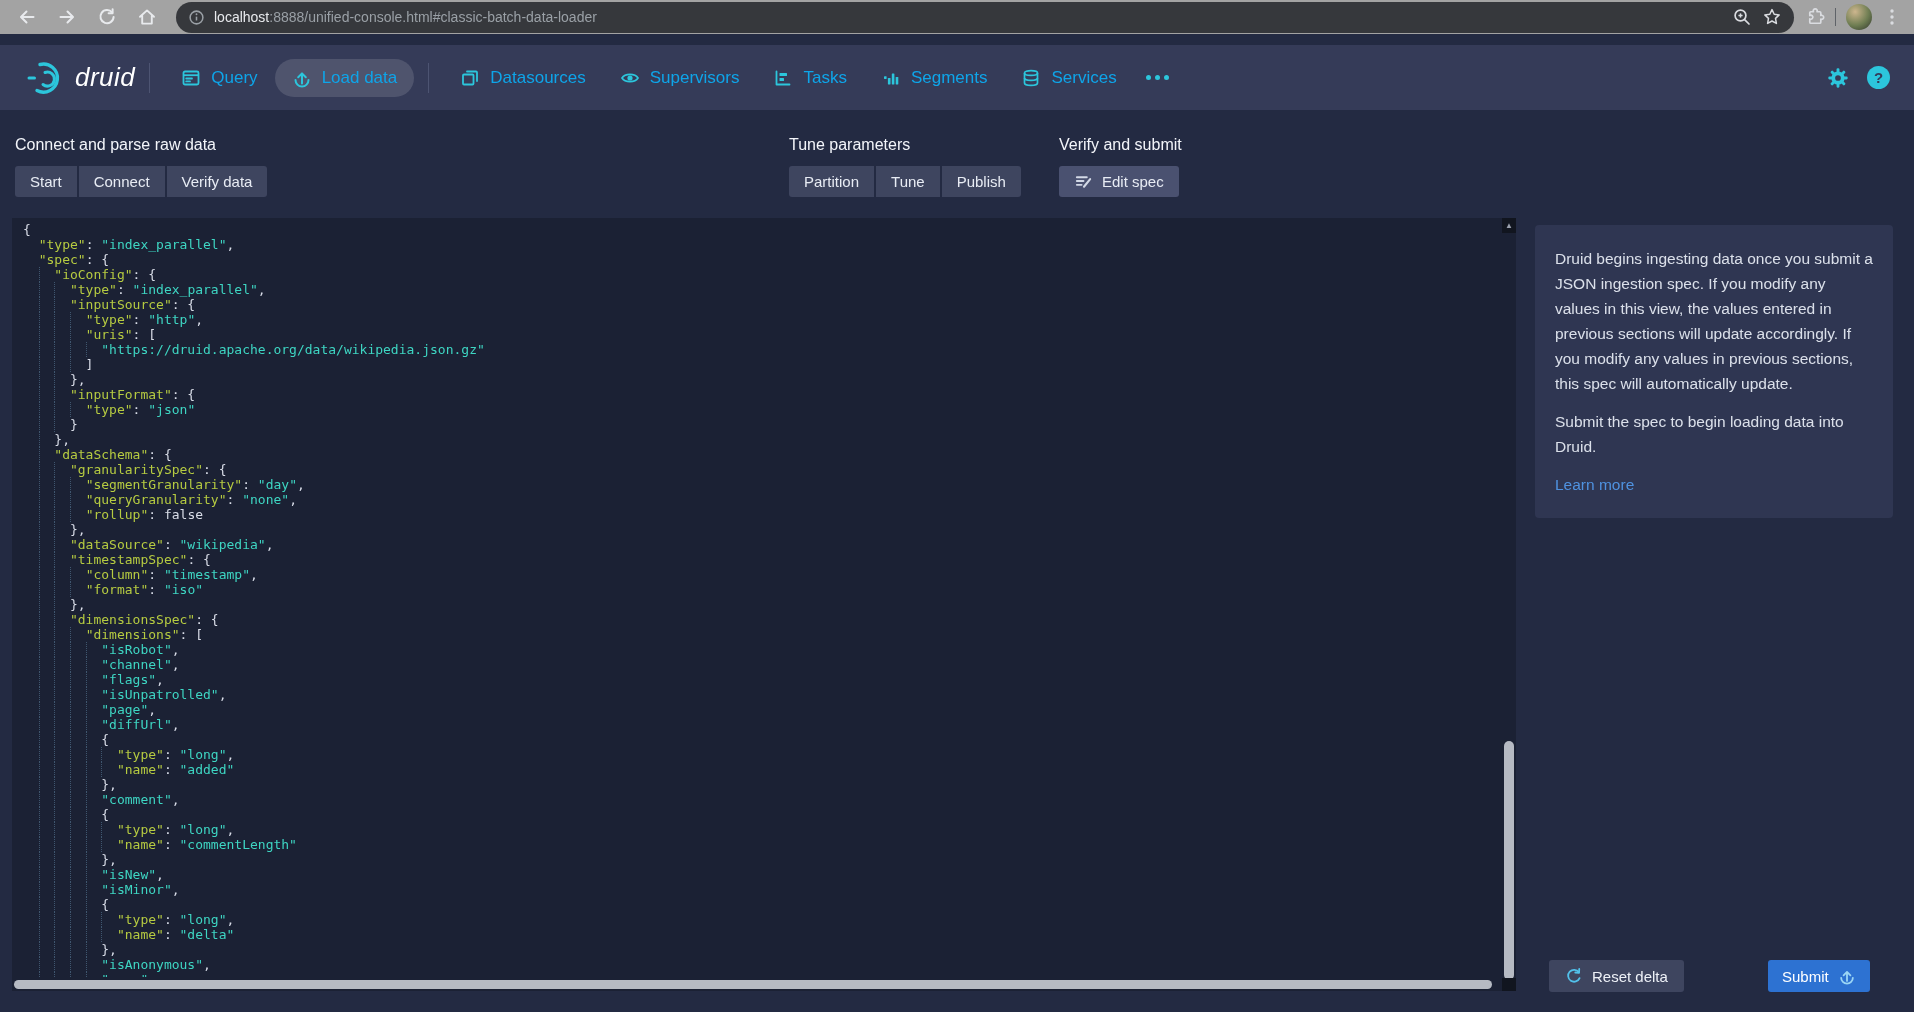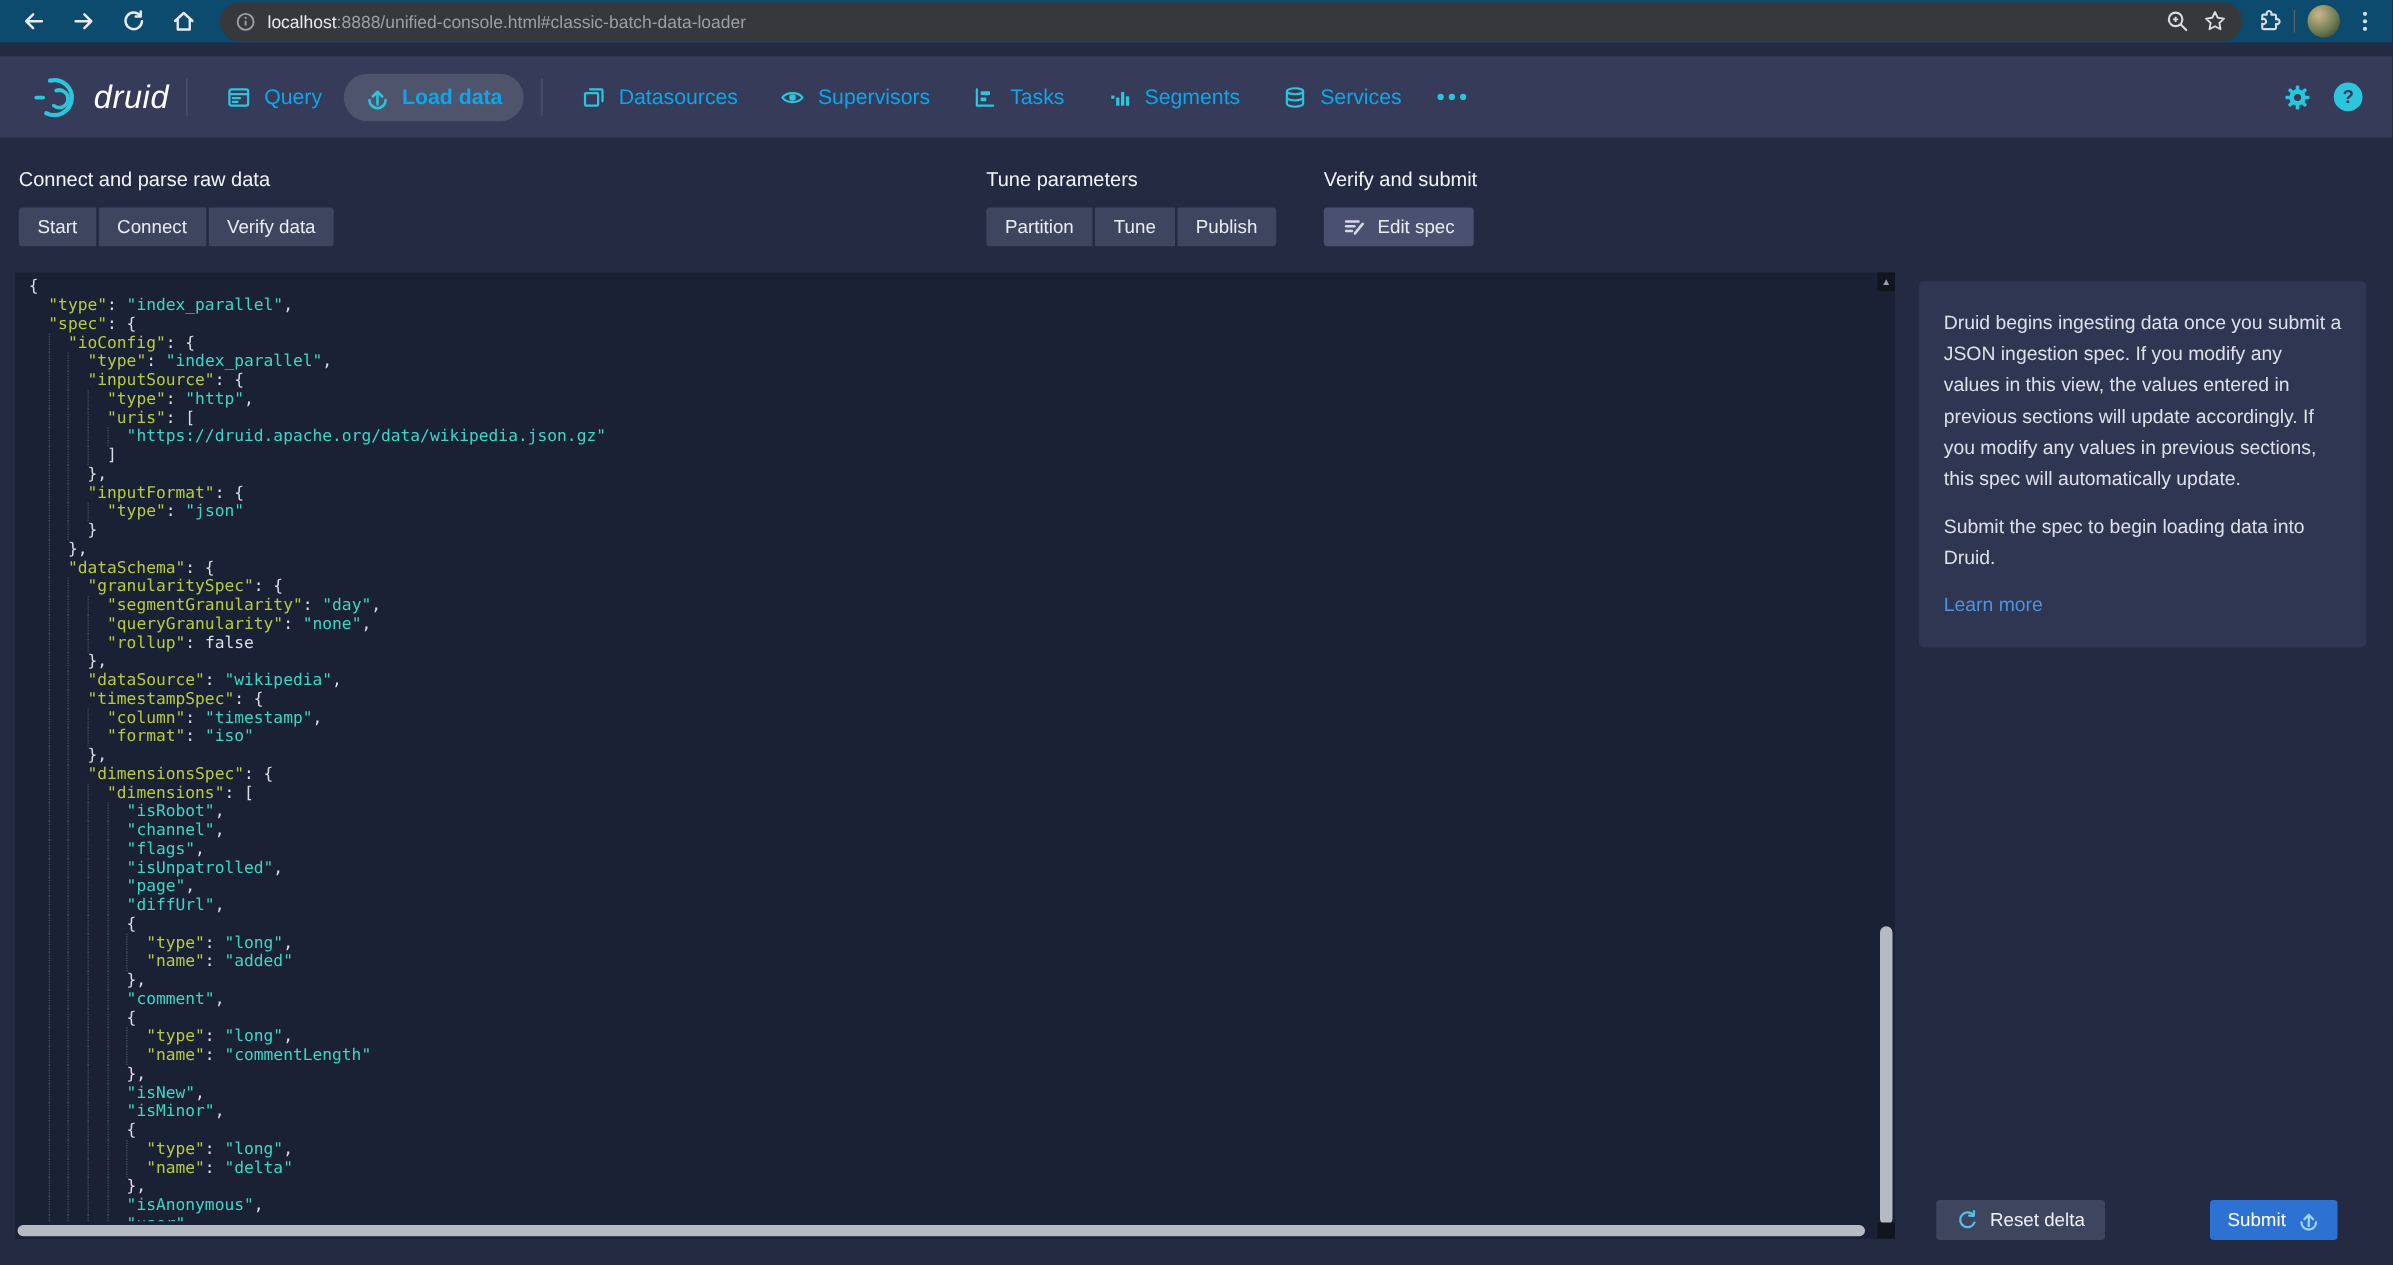--- a/index.html
+++ b/index.html
@@ -2,21 +2,21 @@
 <html><head>
 <meta charset="utf-8">
 <style>
   * { margin:0; padding:0; box-sizing:border-box; }
   html,body { width:1914px; height:1012px; background:#232a42; overflow:hidden;
     font-family:"Liberation Sans","DejaVu Sans",sans-serif; }
   .app { position:relative; width:1914px; height:1012px; }
 
   
   .chrome { position:absolute; top:0; left:0; width:100%; height:34px;
-    background:#0c4a6e; display:flex; align-items:center; padding:0 10px;justify-content:space-between; }
+    background:#a3a3a3; display:flex; align-items:center; padding:0 10px;justify-content:space-between; }
   .chrome-btn { width:34px; height:34px; display:flex; align-items:center; justify-content:center;
     border-radius:50%; flex:0 0 auto; margin-right:6px; }
   .omnibox { flex:1 1 auto; height:31px; background:#36383c; border-radius:16px;
     display:flex; align-items:center; padding:0 12px; margin:0 10px 0 6px; min-width:0; }
   .omnibox .url { font-size:14px; white-space:nowrap; overflow:hidden; flex:1 1 auto; margin-left:9px; }
   .url-host { color:#e8eaed; }
   .url-rest { color:#9aa0a6; }
   .omni-right { display:flex; align-items:center; gap:10px; flex:0 0 auto; }
   .chrome-right { display:flex; align-items:center; gap:10px; flex:0 0 auto; margin-right:2px; }
   .chrome-sep { width:1px; height:18px; background:#5f6368; }
@@ -24,21 +24,21 @@
     background:radial-gradient(circle at 35% 30%, #cdb68e, #6e7d52 55%, #3c4433 90%); }
 
   
   .nav { position:absolute; top:45px; left:0; width:100%; height:65px;
     background:#353b58; display:flex; align-items:center; }
   .logo { display:flex; align-items:center; margin-left:26px;font-style:italic; }
   .logo-text { color:#ffffff; font-size:26px; font-weight:500; letter-spacing:.5px; margin-left:9px; }
   .nav-divider { width:1px; height:30px; background:#4d5472; margin:0 14px; }
   .nav-tab { display:flex; align-items:center; gap:10px; padding:9px 17px; border-radius:20px;
     color:#0ea5e9; font-size:17px; cursor:pointer; flex:0 0 auto; }
-  .nav-tab.active { background:rgba(255,255,255,.13);font-weight:bold; }
+  .nav-tab.active { background:rgba(255,255,255,.13); }
   .nav-more { display:flex; gap:4px; padding:10px 12px; cursor:pointer; }
   .nav-more i { width:5px; height:5px; border-radius:50%; background:#2cc6dc; display:block; }
   .nav-right { margin-left:auto; display:flex; align-items:center; gap:18px; margin-right:24px; }
   .help-bubble { width:23px; height:23px; border-radius:50%; background:#2cc6dc; color:#353b58;
     font-weight:bold; font-size:15px; display:flex; align-items:center; justify-content:center; }
 
   
   .step-group { position:absolute; top:136px; }
   .step-title { font-size:16px; font-weight:normal; color:#f3f5fa; margin-bottom:12px; }
   .step-buttons { display:flex; gap:2px; }

